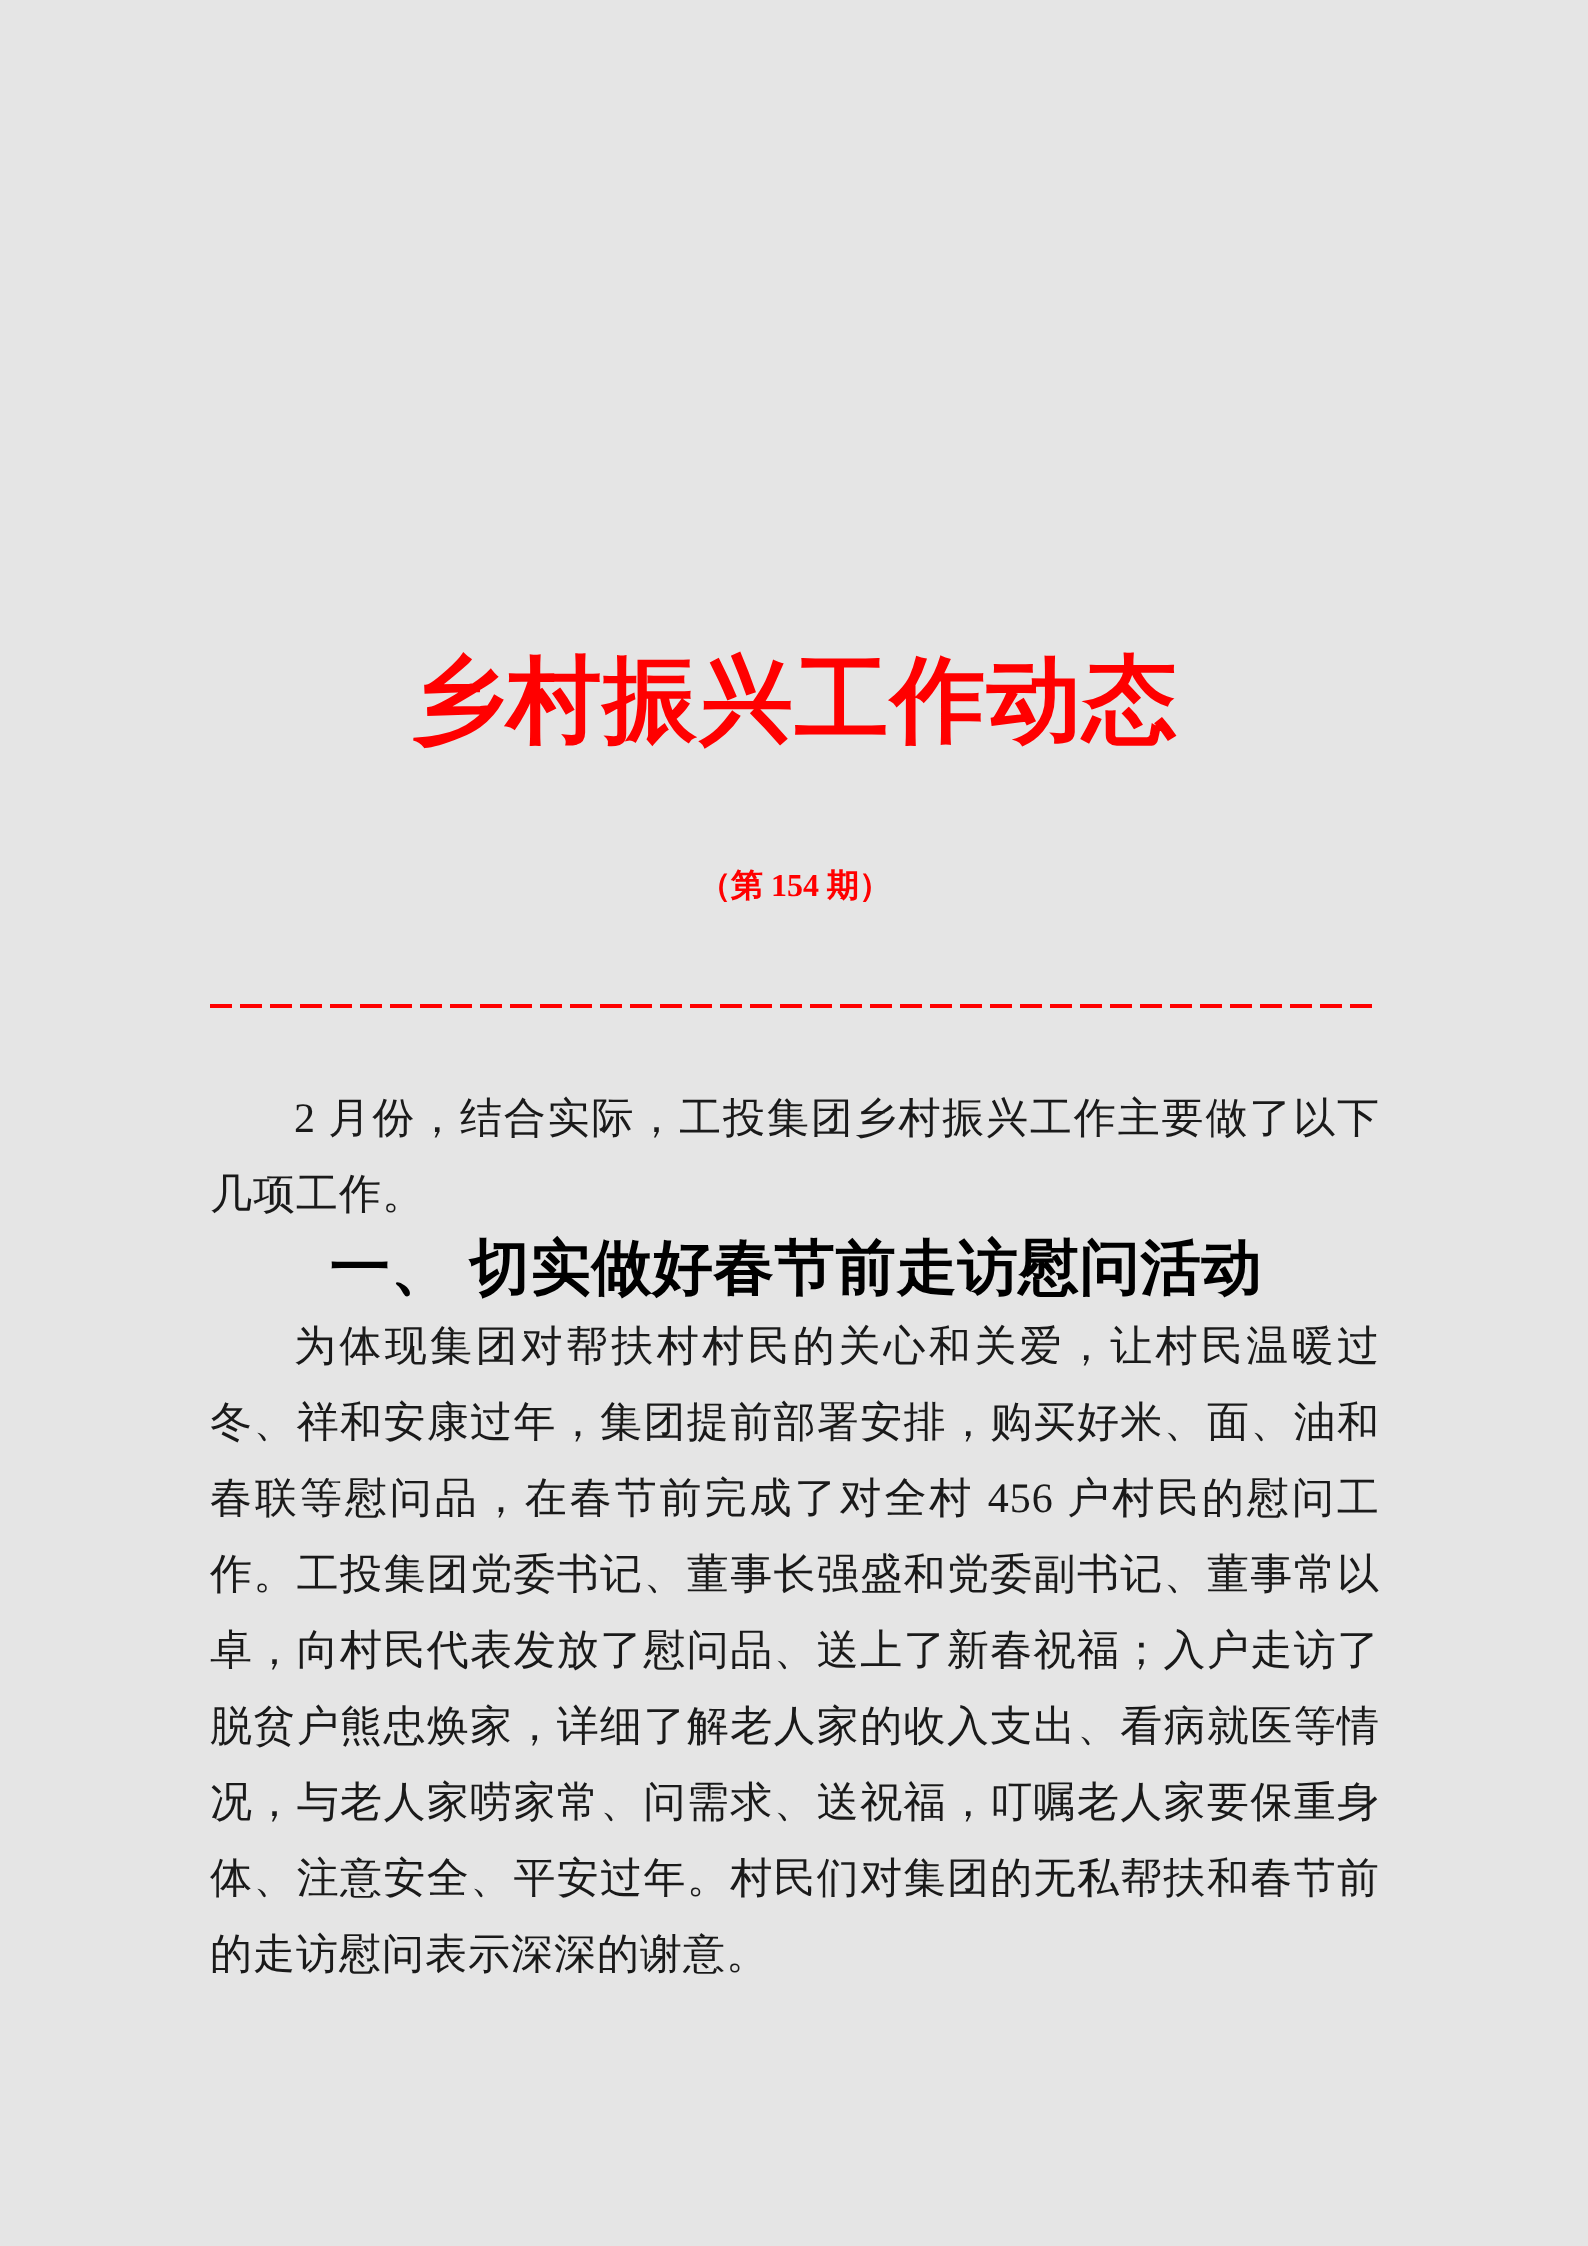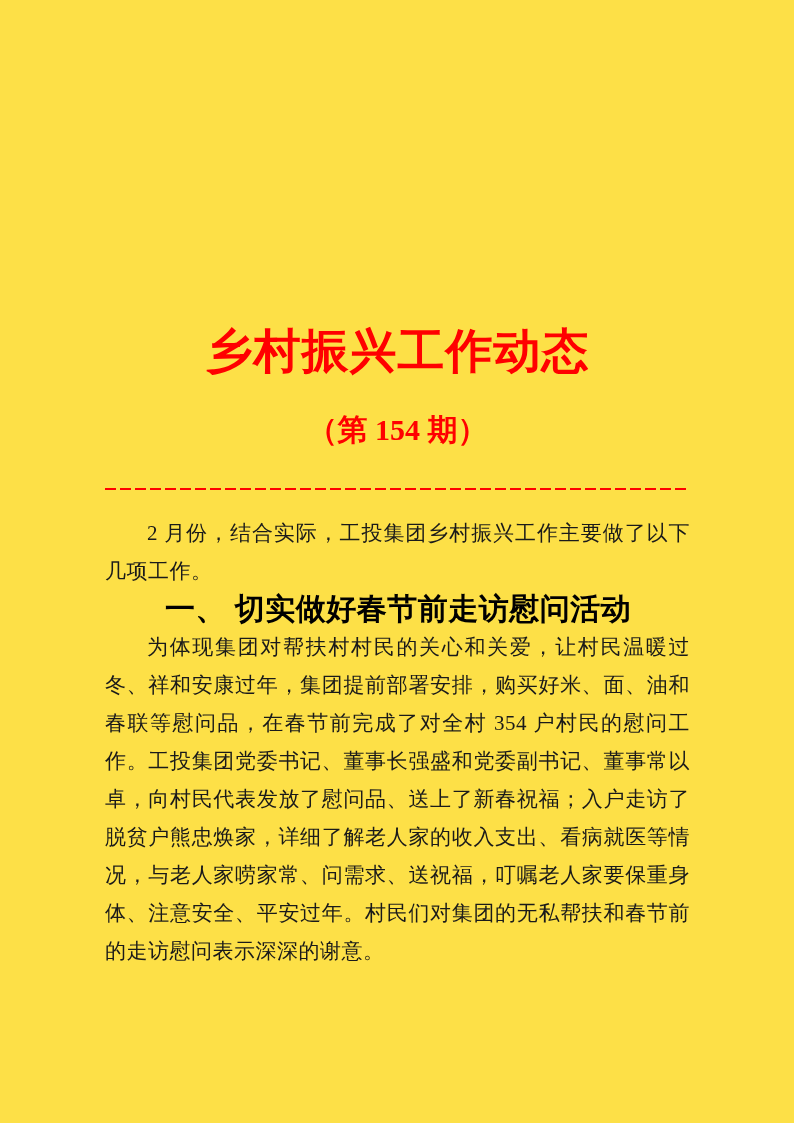--- a/index.html
+++ b/index.html
@@ -4,56 +4,56 @@
 <style>
   html, body {
     margin: 0;
     padding: 0;
     background: #ffffff;
   }
   .page {
     position: relative;
     width: 794px;
     height: 1123px;
-    background: #fde047;
+    background: #e5e5e5;
     overflow: hidden;
     box-sizing: border-box;
     padding: 322px 104px 0 105px;
   }
   .masthead-title {
     margin: 0;
     font-family: "Liberation Serif", "DejaVu Serif", serif;
     font-weight: bold;
     font-size: 47px;
     line-height: 59px;
     letter-spacing: 1px;
     color: #ff0000;
     text-align: center;
     white-space: nowrap;
   }
   .issue-line {
-    margin: 32px 0 0 0;
+    margin: 46px 0 0 0;
     font-family: "Liberation Serif", "DejaVu Serif", serif;
     font-weight: bold;
-    font-size: 30px;
+    font-size: 16px;
     line-height: 34px;
     color: #ff0000;
     text-align: center;
   }
   .dashed-rule {
     margin-top: 41px;
     height: 2px;
     background: repeating-linear-gradient(
       to right,
       #ff0000 0px, #ff0000 11px,
       transparent 11px, transparent 15px
     );
   }
   .body-text {
-    margin-top: 24px;
+    margin-top: 36px;
   }
   .para {
     margin: 0;
     font-family: "Liberation Serif", "DejaVu Serif", serif;
     font-size: 21px;
     line-height: 38px;
     color: #1a1a1a;
     text-align: justify;
     text-indent: 2em;
     letter-spacing: 0.5px;
@@ -79,17 +79,17 @@
   <div class="issue-line">（第 154 期）</div>
 
   <div class="dashed-rule"></div>
 
   <div class="body-text">
 
     <p class="para">2 月份，结合实际，工投集团乡村振兴工作主要做了以下几项工作。</p>
 
     <h2 class="section-heading">一、 切实做好春节前走访慰问活动</h2>
 
-    <p class="para">为体现集团对帮扶村村民的关心和关爱，让村民温暖过冬、祥和安康过年，集团提前部署安排，购买好米、面、油和春联等慰问品，在春节前完成了对全村 354 户村民的慰问工作。工投集团党委书记、董事长强盛和党委副书记、董事常以卓，向村民代表发放了慰问品、送上了新春祝福；入户走访了脱贫户熊忠焕家，详细了解老人家的收入支出、看病就医等情况，与老人家唠家常、问需求、送祝福，叮嘱老人家要保重身体、注意安全、平安过年。村民们对集团的无私帮扶和春节前的走访慰问表示深深的谢意。</p>
+    <p class="para">为体现集团对帮扶村村民的关心和关爱，让村民温暖过冬、祥和安康过年，集团提前部署安排，购买好米、面、油和春联等慰问品，在春节前完成了对全村 456 户村民的慰问工作。工投集团党委书记、董事长强盛和党委副书记、董事常以卓，向村民代表发放了慰问品、送上了新春祝福；入户走访了脱贫户熊忠焕家，详细了解老人家的收入支出、看病就医等情况，与老人家唠家常、问需求、送祝福，叮嘱老人家要保重身体、注意安全、平安过年。村民们对集团的无私帮扶和春节前的走访慰问表示深深的谢意。</p>
 
   </div>
 
 </div>
 
 </body></html>

